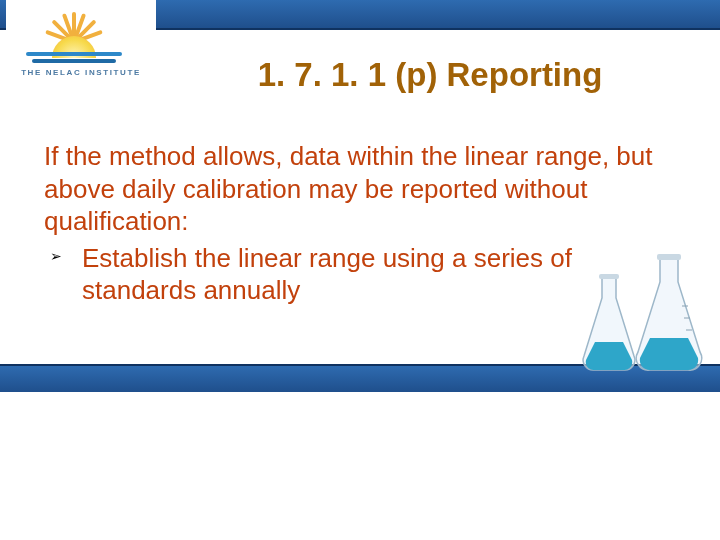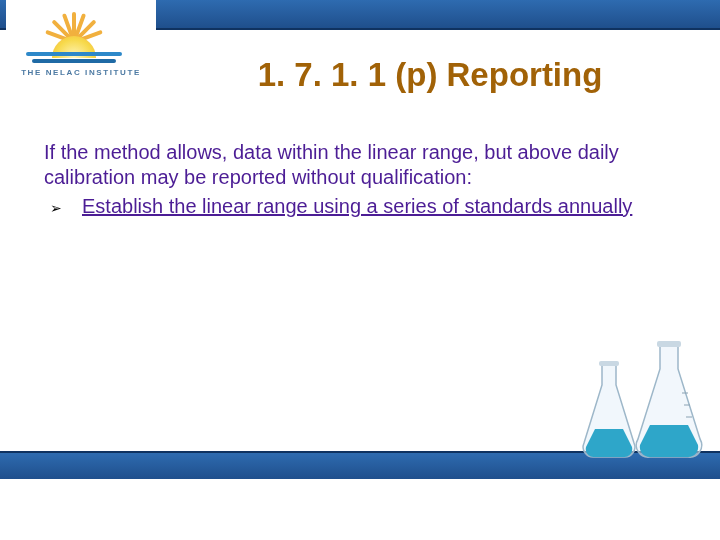--- a/index.html
+++ b/index.html
@@ -7,21 +7,21 @@
     padding: 0;
     width: 720px;
     height: 540px;
     background: #fff;
     font-family: Arial, Helvetica, sans-serif;
     overflow: hidden;
     position: relative;
   }
   .slide {
     width: 720px;
-    height: 479px;
+    height: 392px;
     position: relative;
   }
 
   
   .top-bar {
     position: absolute;
     top: 0;
     left: 0;
     right: 0;
     height: 28px;
@@ -106,37 +106,36 @@
     font-weight: 700;
     font-size: 33px;
   }
 
   
   .body {
     position: absolute;
     top: 140px;
     left: 44px;
     right: 44px;
-    font-size: 20px;
-    color: #4c1d95;
+    font-size: 26px;
+    color: #c2410c;
     line-height: 1.25;
   }
   .intro {
     margin-bottom: 4px;
   }
   ul.bullets {
     list-style: none;
     margin: 0;
     padding: 0;
   }
   ul.bullets li {
     position: relative;
     padding-left: 38px;
     margin-top: 2px;
-    text-decoration: underline;
   }
   ul.bullets li::before {
     content: "➢";
     position: absolute;
     left: 6px;
     top: 6px;
     font-size: 14px;
     color: #000;
   }
 

